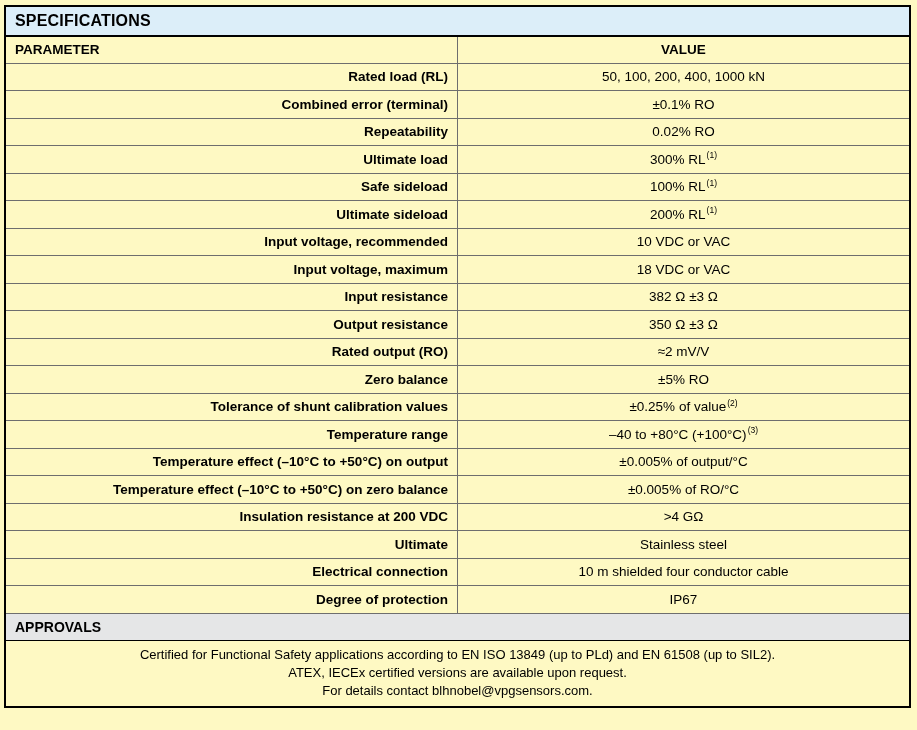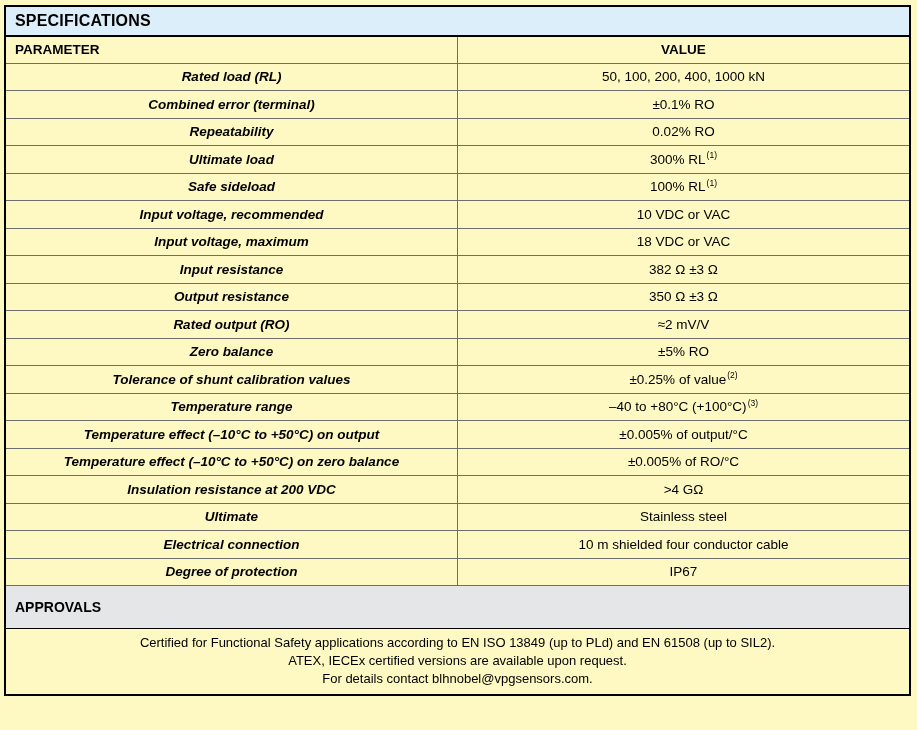--- a/index.html
+++ b/index.html
@@ -52,41 +52,40 @@
   tr.spec-row td {
     border-bottom: 1.5px solid #6e6e6e;
     height: 27.5px;
     font-size: 13.5px;
     padding: 4px 9px;
     vertical-align: middle;
   }
   tr.spec-row td.param-cell {
     font-weight: bold;
     border-right: 1.5px solid #6e6e6e;
-    text-align: center;
-    font-style: italic;
+    text-align: right;
   }
   tr.spec-row td.value-cell {
     text-align: center;
     font-weight: normal;
   }
   tr.spec-row td.value-cell sup {
     font-size: 8.5px;
     margin-left: 1px;
     line-height: 0;
   }
   
   tr.approvals-row td {
     background: #e5e6e7;
     border-top: 1.5px solid #000000;
     border-bottom: 1.5px solid #000000;
     font-size: 14px;
     font-weight: bold;
     padding: 5px 9px;
-    height: 43px;
+    height: 27px;
   }
   
   tr.approvals-text-row td {
     padding: 5px 10px 6px 10px;
     text-align: center;
     font-size: 13px;
     vertical-align: middle;
   }
   .approval-line {
     line-height: 18px;
@@ -120,20 +119,24 @@
         </tr>
         <tr class="spec-row">
           <td class="param-cell">Ultimate load</td>
           <td class="value-cell">300% RL<sup>(1)</sup></td>
         </tr>
         <tr class="spec-row">
           <td class="param-cell">Safe sideload</td>
           <td class="value-cell">100% RL<sup>(1)</sup></td>
         </tr>
         <tr class="spec-row">
+          <td class="param-cell">Ultimate sideload</td>
+          <td class="value-cell">200% RL<sup>(1)</sup></td>
+        </tr>
+        <tr class="spec-row">
           <td class="param-cell">Input voltage, recommended</td>
           <td class="value-cell">10 VDC or VAC</td>
         </tr>
         <tr class="spec-row">
           <td class="param-cell">Input voltage, maximum</td>
           <td class="value-cell">18 VDC or VAC</td>
         </tr>
         <tr class="spec-row">
           <td class="param-cell">Input resistance</td>
           <td class="value-cell">382 Ω ±3 Ω</td>

